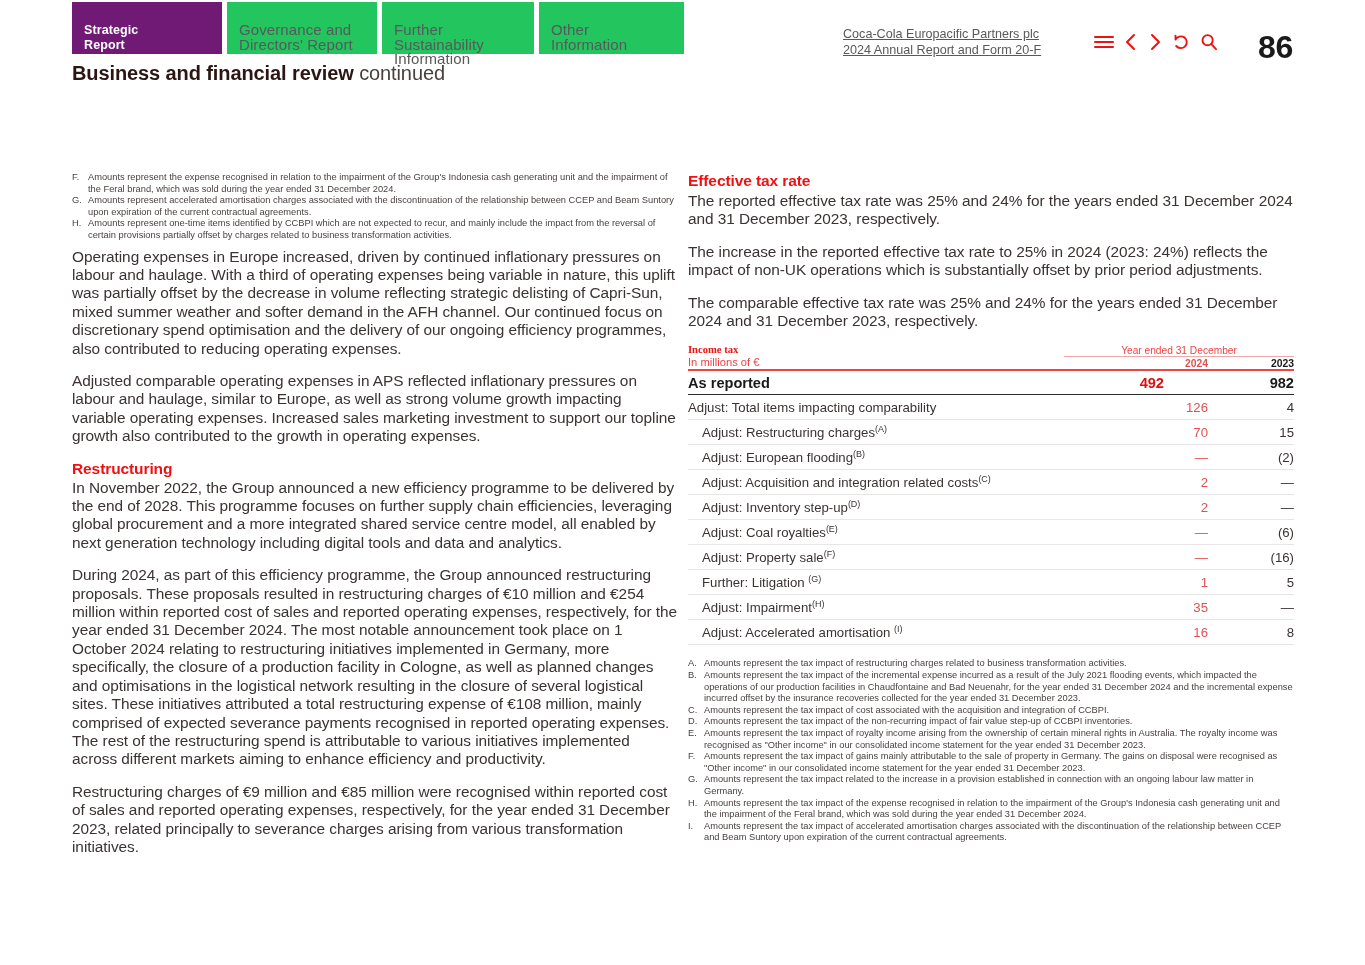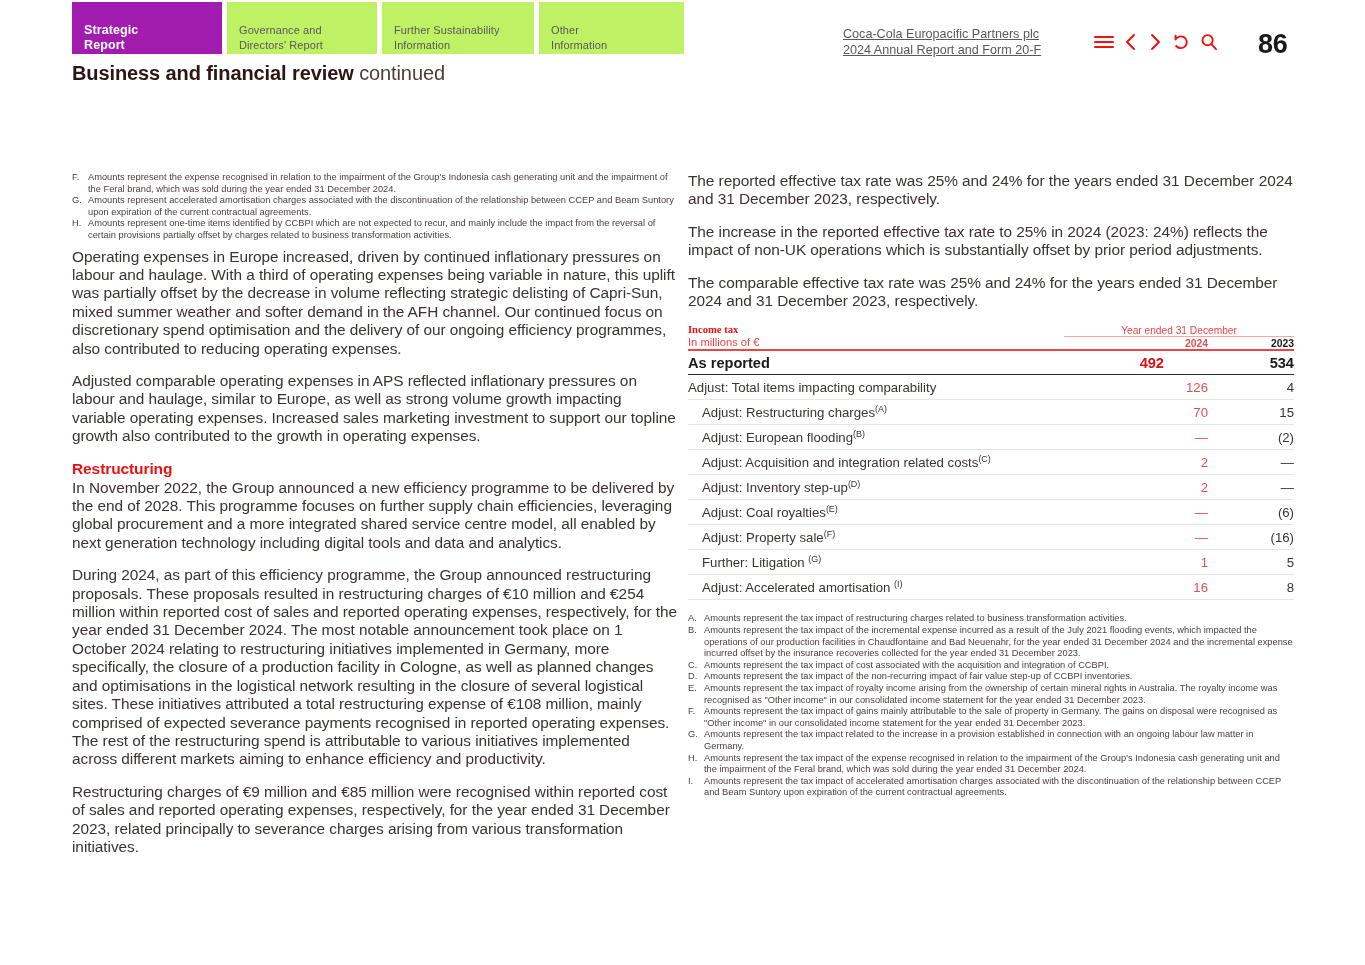--- a/index.html
+++ b/index.html
@@ -24,32 +24,32 @@
     height: 56px;
   }
   .tabs {
     position: absolute;
     left: 72px; top: 2px;
     height: 52px;
     display: flex;
     align-items: stretch;
   }
   .tab {
-    background: #bef264;
+    background: #22c55e;
     color: #58595b;
-    font-size: 11px;
+    font-size: 15px;
     line-height: 14.5px;
     padding: 21px 0 0 12px;
     margin-right: 5px;
     box-sizing: border-box;
     white-space: pre-line;
     letter-spacing: 0.1px;
   }
   .tab.active {
-    background: #a21caf;
+    background: #701a75;
     color: #ffffff;
     font-weight: bold;
     font-size: 12.5px;
   }
   .tab-w1 { width: 150px; }
   .tab-w2 { width: 150px; }
   .tab-w3 { width: 150px; }
   .tab-w4 { width: 152px; }
   .tab-w5 { width: 145px; }
 
@@ -68,21 +68,21 @@
     left: 1094px; top: 33px;
     display: flex;
     align-items: center;
     gap: 10px;
   }
   .icons svg { display: block; }
 
   .pagenum {
     position: absolute;
     left: 1258px; top: 29px;
-    font-size: 27px;
+    font-size: 32px;
     font-weight: bold;
     color: #1a1a1a;
     letter-spacing: -0.3px;
   }
 
   
   .page-heading {
     position: absolute;
     left: 72px; top: 62px;
     font-size: 20px;
@@ -291,40 +291,41 @@
   <p class="body">Adjusted comparable operating expenses in APS reflected inflationary pressures on labour and haulage, similar to Europe, as well as strong volume growth impacting variable operating expenses. Increased sales marketing investment to support our topline growth also contributed to the growth in operating expenses.</p>
 
   <h3 class="red">Restructuring</h3>
   <p class="body">In November 2022, the Group announced a new efficiency programme to be delivered by the end of 2028. This programme focuses on further supply chain efficiencies, leveraging global procurement and a more integrated shared service centre model, all enabled by next generation technology including digital tools and data and analytics.</p>
   <p class="body">During 2024, as part of this efficiency programme, the Group announced restructuring proposals. These proposals resulted in restructuring charges of €10 million and €254 million within reported cost of sales and reported operating expenses, respectively, for the year ended 31 December 2024. The most notable announcement took place on 1 October 2024 relating to restructuring initiatives implemented in Germany, more specifically, the closure of a production facility in Cologne, as well as planned changes and optimisations in the logistical network resulting in the closure of several logistical sites. These initiatives attributed a total restructuring expense of €108 million, mainly comprised of expected severance payments recognised in reported operating expenses. The rest of the restructuring spend is attributable to various initiatives implemented across different markets aiming to enhance efficiency and productivity.</p>
   <p class="body">Restructuring charges of €9 million and €85 million were recognised within reported cost of sales and reported operating expenses, respectively, for the year ended 31 December 2023, related principally to severance charges arising from various transformation initiatives.</p>
 </div>
 
 <div class="col-right">
 
+  <h3 class="red">Effective tax rate</h3>
   <p class="body">The reported effective tax rate was 25% and 24% for the years ended 31 December 2024 and 31 December 2023, respectively.</p>
   <p class="body">The increase in the reported effective tax rate to 25% in 2024 (2023: 24%) reflects the impact of non-UK operations which is substantially offset by prior period adjustments.</p>
   <p class="body">The comparable effective tax rate was 25% and 24% for the years ended 31 December 2024 and 31 December 2023, respectively.</p>
 
   <div class="tbl-wrap">
     <table class="fin">
       <tbody>
           <tr>
         <td class="h-income">Income tax</td>
         <td class="h-year" colspan="2">Year ended 31 December</td>
       </tr>
       <tr>
         <td class="h-units">In millions of €</td>
         <td class="h-yr v24">2024</td>
         <td class="h-yr black v23">2023</td>
       </tr>
       <tr class="asrep">
         <td class="lbl">As reported</td>
         <td class="v24">492</td>
-        <td class="v23">534</td>
+        <td class="v23">982</td>
       </tr>
 
       <tr class="datarow">
         <td class="lbl"><span>Adjust: Total items impacting comparability</span><sup></sup></td>
         <td class="v24">126</td>
         <td class="v23">4</td>
       </tr>
       <tr class="datarow">
         <td class="lbl indent"><span>Adjust: Restructuring charges</span><sup>(A)</sup></td>
         <td class="v24">70</td>
@@ -354,20 +355,25 @@
         <td class="lbl indent"><span>Adjust: Property sale</span><sup>(F)</sup></td>
         <td class="v24">—</td>
         <td class="v23">(16)</td>
       </tr>
       <tr class="datarow">
         <td class="lbl indent"><span>Further: Litigation </span><sup>(G)</sup></td>
         <td class="v24">1</td>
         <td class="v23">5</td>
       </tr>
       <tr class="datarow">
+        <td class="lbl indent"><span>Adjust: Impairment</span><sup>(H)</sup></td>
+        <td class="v24">35</td>
+        <td class="v23">—</td>
+      </tr>
+      <tr class="datarow">
         <td class="lbl indent"><span>Adjust: Accelerated amortisation </span><sup>(I)</sup></td>
         <td class="v24">16</td>
         <td class="v23">8</td>
       </tr>
 
     </tbody>
       </table>
   </div>
 
   <div class="fnlist tbl-foot">

